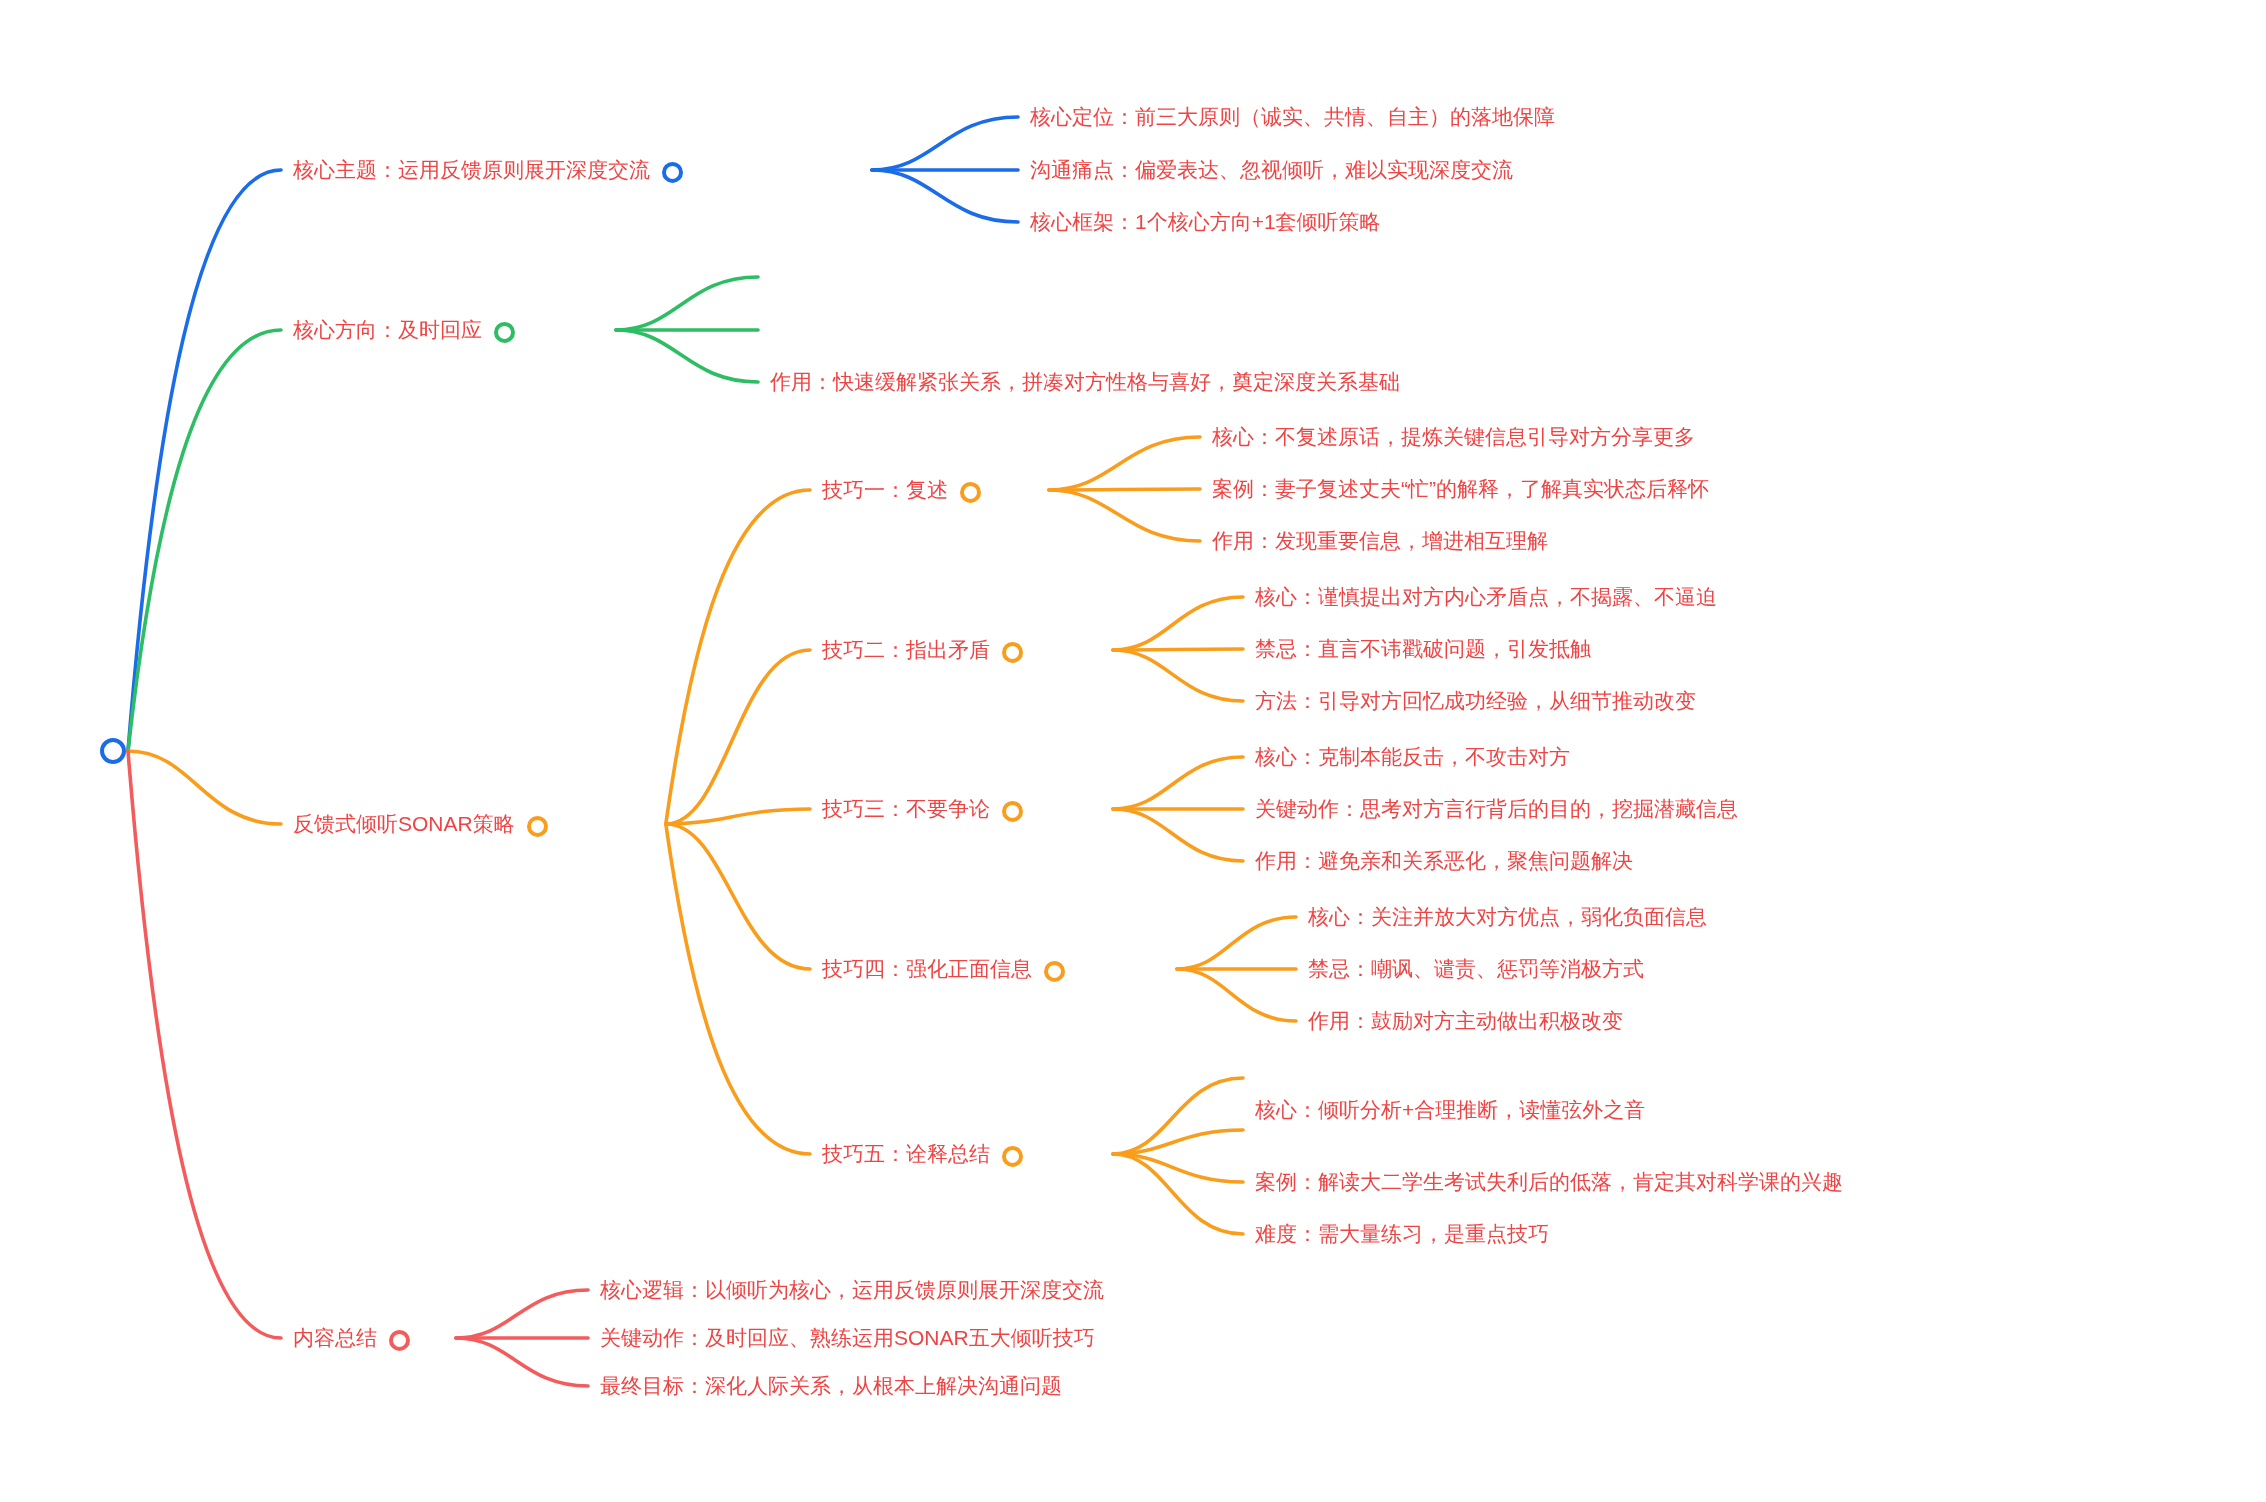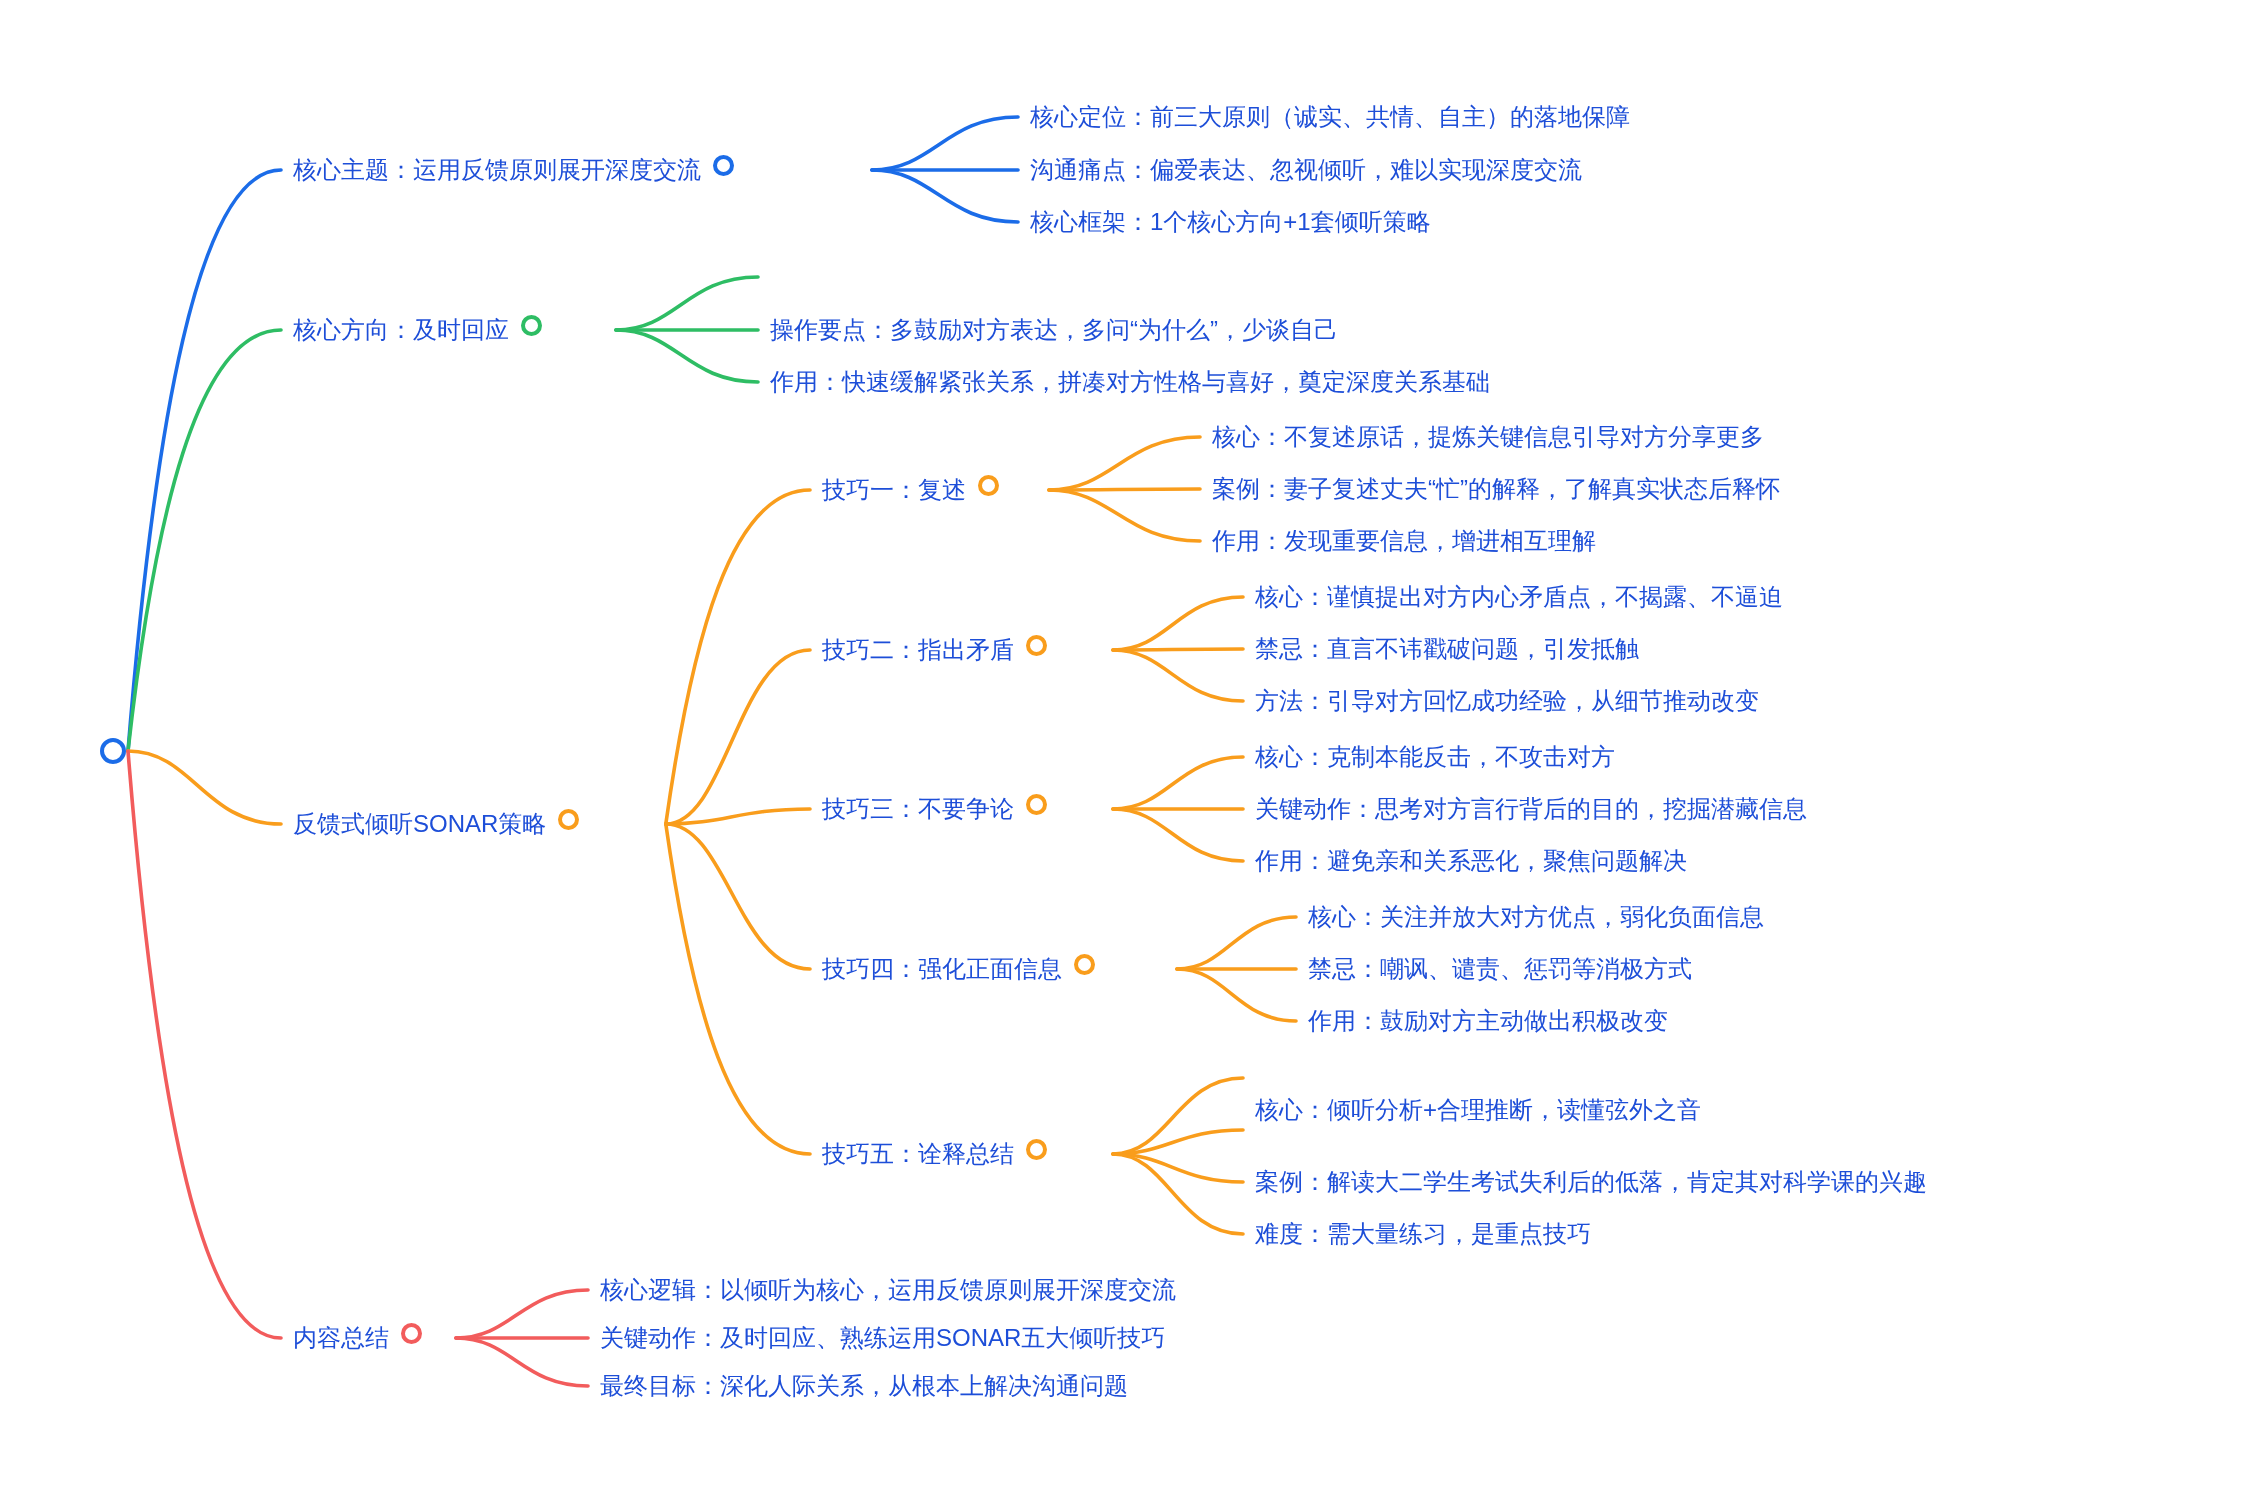--- a/index.html
+++ b/index.html
@@ -1,21 +1,21 @@
 <!DOCTYPE html>
 <html><head>
 <meta charset="utf-8">
 <style>
   html,body{margin:0;padding:0;background:#ffffff;}
   body{width:2266px;height:1502px;overflow:hidden;position:relative;
        font-family:"Liberation Sans","DejaVu Sans",sans-serif;}
   #canvas{position:absolute;left:0;top:0;width:2266px;height:1502px;}
   #edges{position:absolute;left:0;top:0;width:2266px;height:1502px;pointer-events:none;}
-  .node{position:absolute;transform:translateY(-50%);display:flex;align-items:flex-start;gap:12px;
-        font-size:24px;line-height:1.25;color:#1d4ed8;white-space:nowrap;cursor:default;}
+  .node{position:absolute;transform:translateY(-50%);display:flex;align-items:flex-end;gap:12px;
+        font-size:21px;line-height:1.25;color:#ef4444;white-space:nowrap;cursor:default;}
   .node .label{display:inline-block;}
   .port{width:13px;height:13px;border:4px solid #999;border-radius:50%;background:#ffffff;
         flex:0 0 auto;cursor:pointer;}
   #root{position:absolute;left:100px;top:738px;width:18px;height:18px;border:4.5px solid #1b6ce8;
         border-radius:50%;background:#ffffff;cursor:pointer;}
 </style>
 </head>
 <body>
 
 <div id="canvas">
@@ -68,23 +68,20 @@
   <div class="node" id="b0c1" style="left:1030px;top:170px">
     <span class="label">沟通痛点：偏爱表达、忽视倾听，难以实现深度交流</span>
   </div>
   <div class="node" id="b0c2" style="left:1030px;top:222px">
     <span class="label">核心框架：1个核心方向+1套倾听策略</span>
   </div>
 
   <div class="node" id="b1" style="left:293px;top:330px">
     <span class="label">核心方向：及时回应</span>
     <span class="port" style="border-color: rgb(46, 189, 100);"></span>
-  </div>
-  <div class="node" id="b1c1" style="left:770px;top:330px">
-    <span class="label">操作要点：多鼓励对方表达，多问“为什么”，少谈自己</span>
   </div>
   <div class="node" id="b1c2" style="left:770px;top:382px">
     <span class="label">作用：快速缓解紧张关系，拼凑对方性格与喜好，奠定深度关系基础</span>
   </div>
 
   <div class="node" id="b2" style="left:293px;top:824px">
     <span class="label">反馈式倾听SONAR策略</span>
     <span class="port" style="border-color: rgb(249, 157, 28);"></span>
   </div>
 

